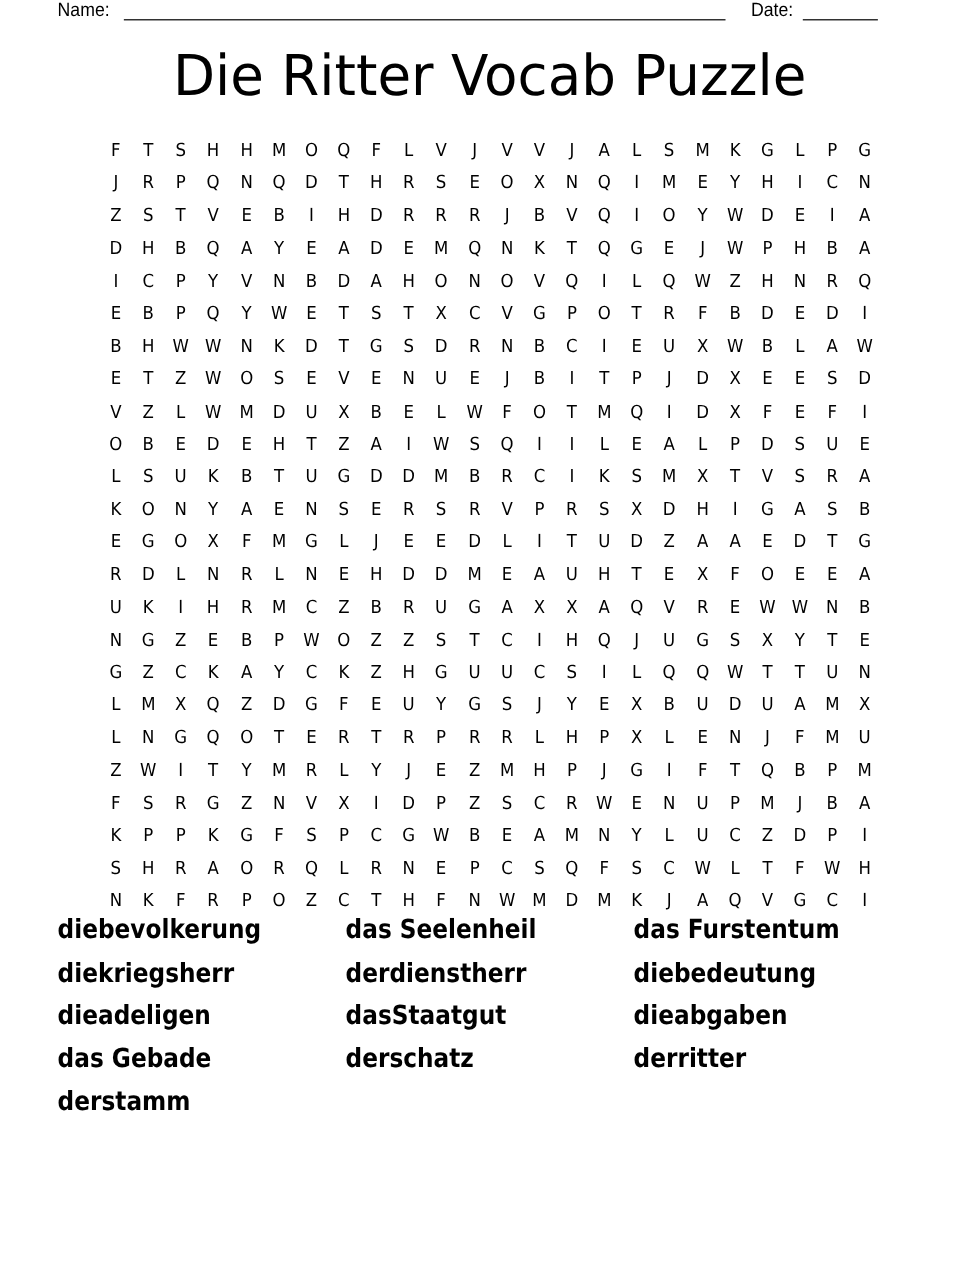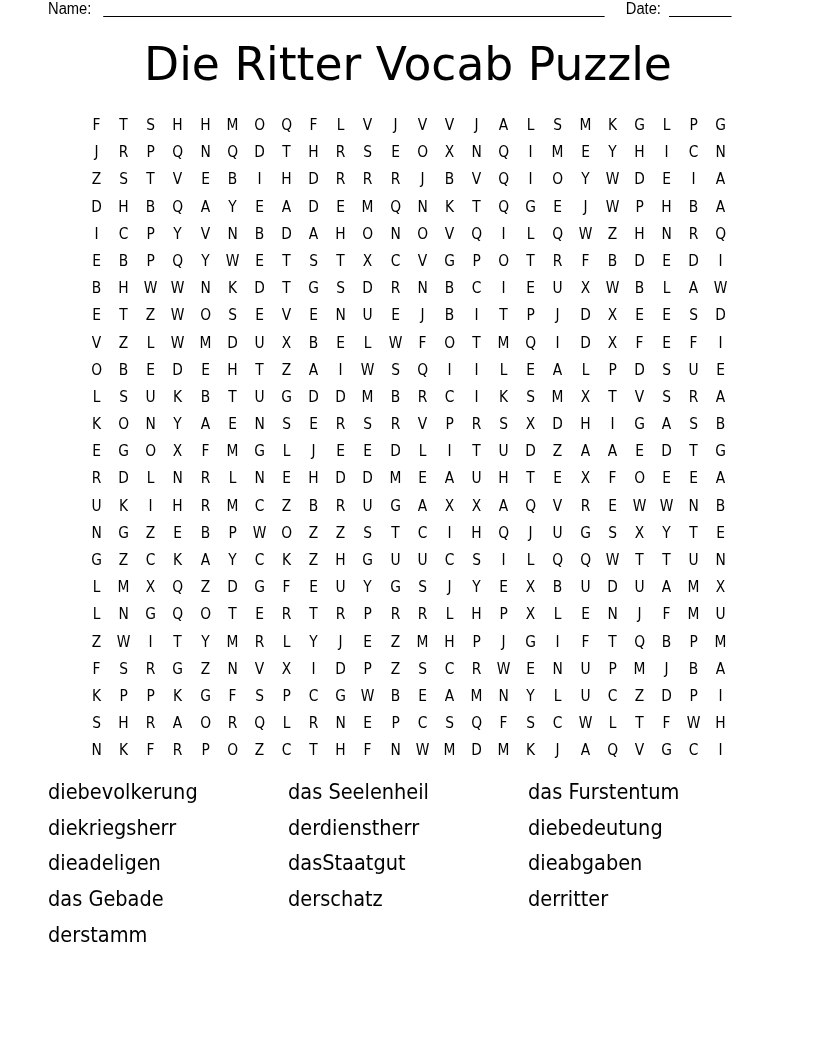--- a/index.html
+++ b/index.html
@@ -21,22 +21,22 @@
   }
   .grid {
     position: absolute; left: 83px; top: 112px;
     display: grid; grid-template-columns: repeat(24, 27.15px); grid-auto-rows: 27.2px;
   }
   .cell {
     font-family: "DejaVu Sans", sans-serif; font-size: 15px; text-align: center;
     line-height: 27.2px; transform: scaleX(0.92);
   }
   .words {
-    position: absolute; left: 48px; top: 776px;
-    display: grid; grid-template-columns: 240px 240px 240px; grid-auto-rows: 35.7px;
+    position: absolute; left: 48px; top: 760px;
+    display: grid; grid-template-columns: 240px 240px 240px; grid-auto-rows: 35.7px; font-weight: bold;
   }
   .word {
     font-family: "DejaVu Sans", sans-serif; font-size: 22px; line-height: 32px;
     transform: scaleX(0.88); transform-origin: left center; white-space: nowrap;
   }
 </style>
 </head>
 <body>
 
 <div class="header-line">

